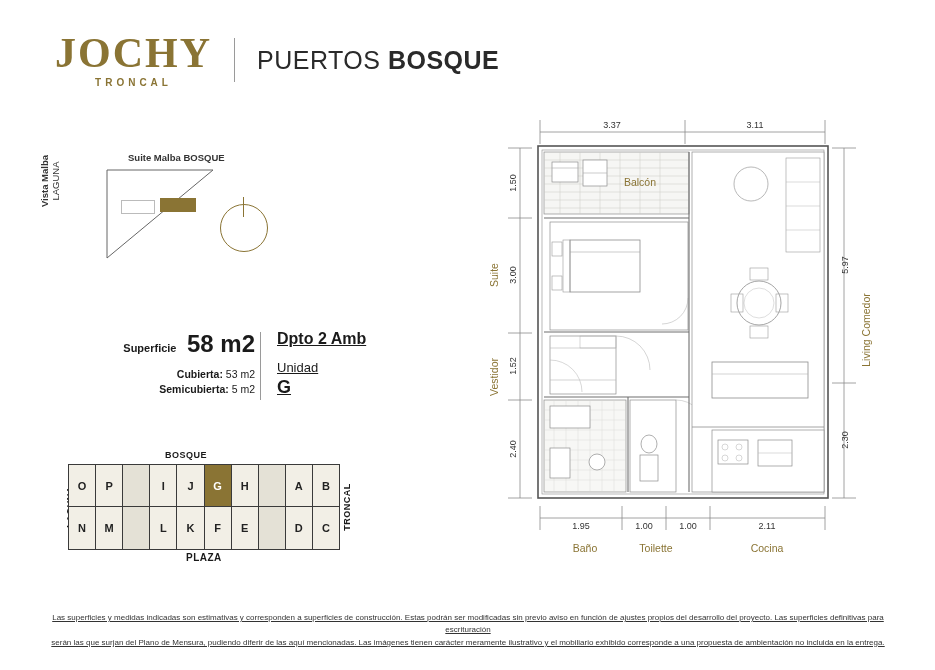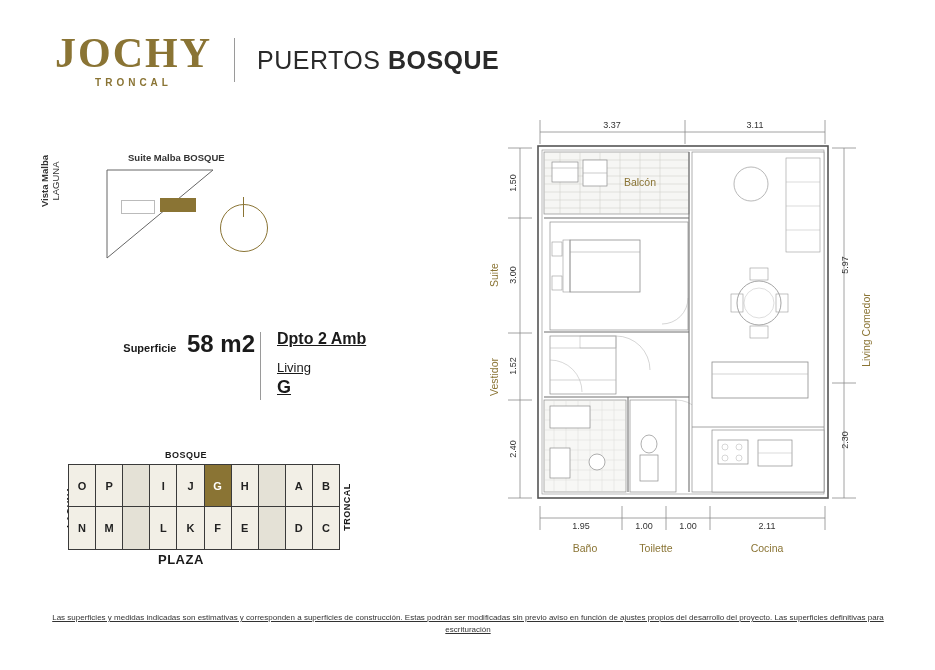--- a/index.html
+++ b/index.html
@@ -65,21 +65,21 @@
   .dpto{font-size:16px;font-weight:700;}
   .unidad{font-size:13px;margin-top:12px;}
   .unidad-letter{font-size:18px;font-weight:700;margin-top:2px;}
   .sub-lines{margin-top:10px;text-align:right;width:200px;padding-right:12px;}
   .sub-line{font-size:10.5px;font-weight:700;margin-top:3px;}
   .sub-line span{font-weight:400;}
 
   
   .keyplan{position:absolute;left:60px;top:450px;width:300px;height:115px;}
   .kp-title{position:absolute;left:105px;top:0;font-size:9px;font-weight:700;letter-spacing:0.5px;}
-  .kp-bottom{position:absolute;left:98px;top:102px;font-size:13px;font-weight:700;letter-spacing:0.5px;}
+  .kp-bottom{position:absolute;left:126px;top:102px;font-size:10px;font-weight:700;letter-spacing:0.5px;}
   .kp-left{
     position:absolute;left:-25px;top:52px;width:70px;text-align:center;transform:rotate(-90deg);
     font-size:9px;font-weight:700;letter-spacing:0.5px;
   }
   .kp-right{
     position:absolute;left:252px;top:52px;width:70px;text-align:center;transform:rotate(-90deg);
     font-size:9px;font-weight:700;letter-spacing:0.5px;
   }
   .kp-box{
     position:absolute;left:8px;top:14px;width:270px;height:84px;border:1.5px solid #3a3a3a;background:#f2efe6;
@@ -137,23 +137,33 @@
 </div>
 
 <div class="surface">
   <div class="surface-row">
     <div class="sup-left">
       <span class="sup-label">Superficie</span>
       <span class="sup-value">58 m2</span>
     </div>
   </div>
   <div class="vdiv"></div>
+  <div class="sub-lines">
+    <div class="sub-line">
+      <span style="font-weight:700">Cubierta:</span>
+      <span>53 m2</span>
+    </div>
+    <div class="sub-line">
+      <span style="font-weight:700">Semicubierta:</span>
+      <span>5 m2</span>
+    </div>
+  </div>
   <div class="sup-right">
     <div class="dpto">Dpto 2 Amb</div>
-    <div class="unidad">Living</div>
+    <div class="unidad">Unidad</div>
     <div class="unidad-letter">G</div>
   </div>
 </div>
 
 <div class="keyplan">
   <div class="kp-title">BOSQUE</div>
   <div class="kp-left">LAGUNA</div>
   <div class="kp-right">TRONCAL</div>
   <div class="kp-bottom">PLAZA</div>
   <div class="kp-box">
@@ -349,13 +359,14 @@
     <text transform="translate(390,230) rotate(-90)" text-anchor="middle">Living Comedor</text>
     <text x="105" y="452" text-anchor="middle">Baño</text>
     <text x="176" y="452" text-anchor="middle">Toilette</text>
     <text x="287" y="452" text-anchor="middle">Cocina</text>
   </g>
 </svg>
 </div>
 
 <div class="footer">
   <div>Las superficies y medidas indicadas son estimativas y corresponden a superficies de construcción. Estas podrán ser modificadas sin previo aviso en función de ajustes propios del desarrollo del proyecto. Las superficies definitivas para escrituración</div>
+  <div>serán las que surjan del Plano de Mensura, pudiendo diferir de las aquí mencionadas. Las imágenes tienen carácter meramente ilustrativo y el mobiliario exhibido corresponde a una propuesta de ambientación no incluida en la entrega.</div>
 </div>
 
 </body></html>

